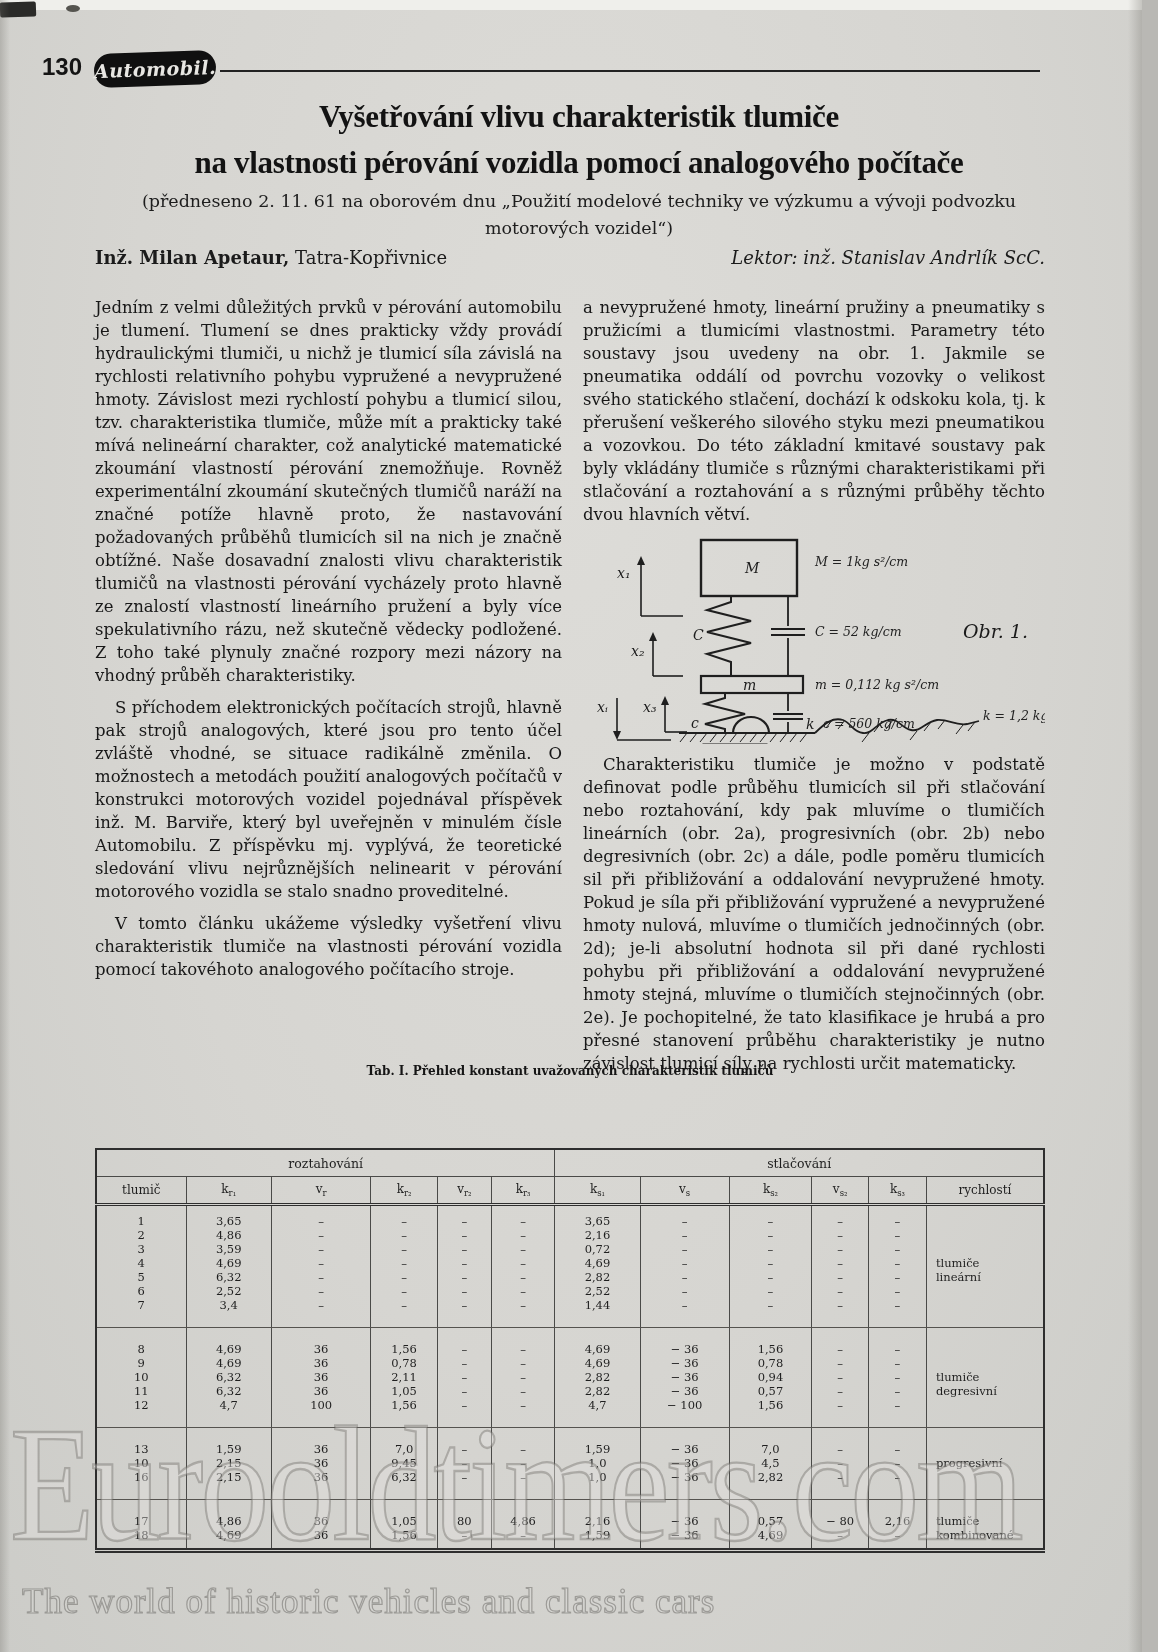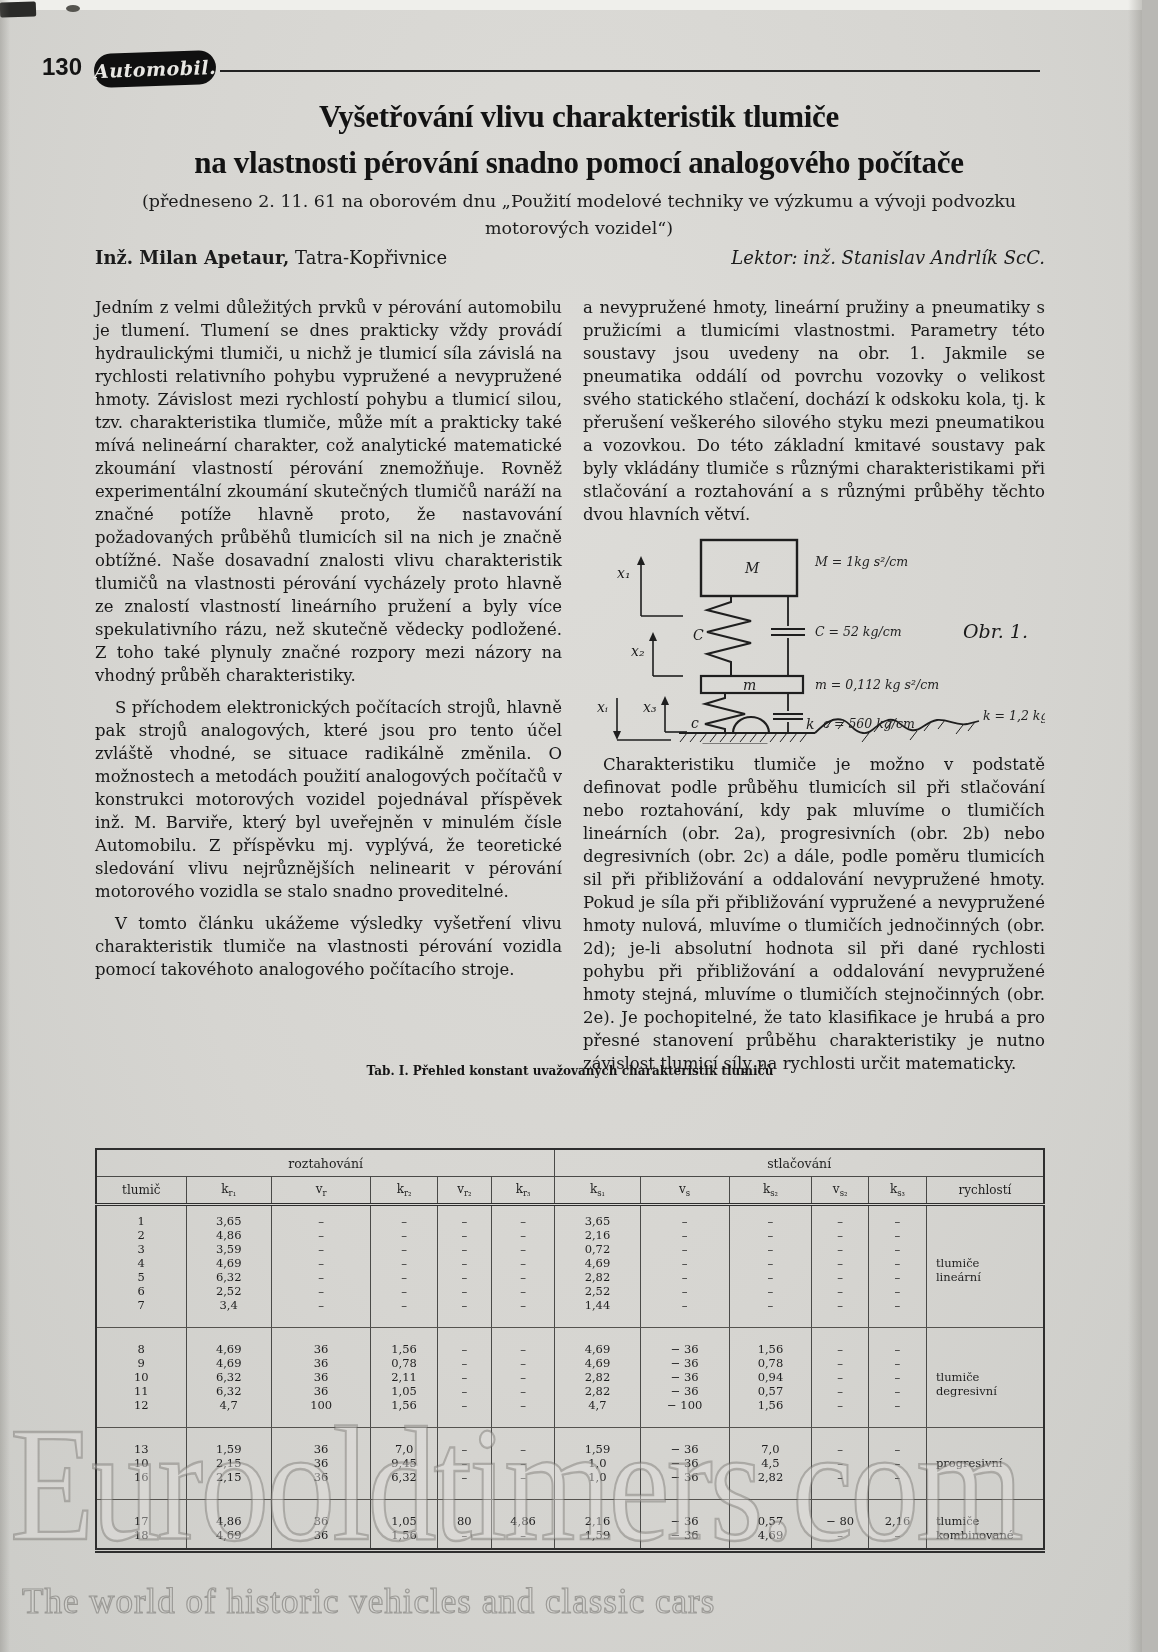--- a/index.html
+++ b/index.html
@@ -85,21 +85,21 @@
   <div class="edge-shade-l"></div>
 
   <div class="pageno">130</div>
   <div class="brand">
     <span>Automobil.</span>
   </div>
   <div class="head-rule"></div>
 
   <div class="title">
     <div>Vyšetřování vlivu charakteristik tlumiče</div>
-    <div>na vlastnosti pérování snadno pomocí analogového počítače</div>
+    <div>na vlastnosti pérování vozidla pomocí analogového počítače</div>
   </div>
 
   <div class="subtitle">
     <div>(předneseno 2. 11. 61 na oborovém dnu „Použití modelové techniky ve výzkumu a vývoji podvozku</div>
     <div>motorových vozidel“)</div>
   </div>
 
   <div class="byline">
     <div><span class="bold">Inž. Milan Apetaur,</span><span> Tatra-Kopřivnice</span></div>
     <div class="lector">Lektor: inž. Stanislav Andrlík ScC.</div>

